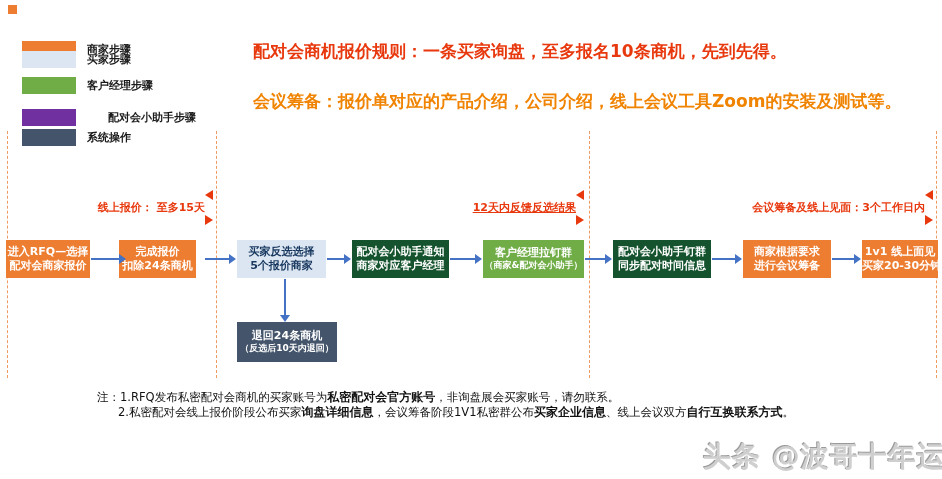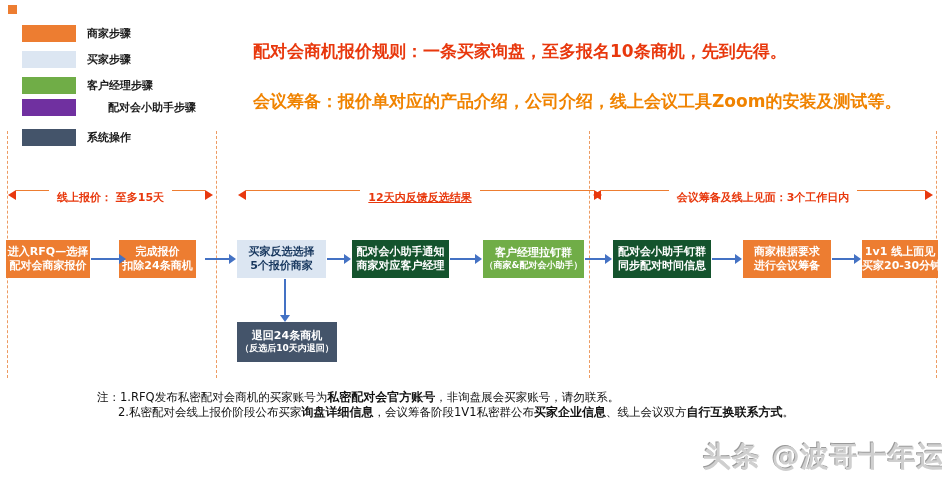--- a/index.html
+++ b/index.html
@@ -12,22 +12,22 @@
   .swatch{width:54px;height:17px;flex:0 0 54px;}
   .sw-orange{background:#ED7D31;} .sw-light{background:#DCE6F2;} .sw-green{background:#70AD47;}
   .sw-purple{background:#7030A0;} .sw-dark{background:#44546A;}
   .legend-label{font-size:11px;font-weight:bold;color:#1a1a1a;white-space:nowrap;}
   
   .rule{position:absolute;left:253px;font-size:17px;font-weight:bold;white-space:nowrap;}
   .rule-red{color:#E8380D;} .rule-orange{color:#F08300;}
   
   .vdash{position:absolute;top:131px;height:247px;width:0;border-left:1px dashed #ED9B62;}
   
-  .tl{position:absolute;top:190px;height:14px;display:flex;align-items:flex-start;
-      font-size:11px;font-weight:bold;color:#E8380D;white-space:nowrap;}
+  .tl{position:absolute;top:190px;height:14px;display:flex;align-items:flex-end;
+      font-size:11px;font-weight:bold;color:#E8380D;white-space:nowrap;flex-direction:column;}
   .tl-line{flex:1;height:1px;background:#ED7D31;}
   .tl-label{padding:0 8px;}
   .ah{width:0;height:0;flex:0 0 auto;}
   .ah-left{border-top:5px solid transparent;border-bottom:5px solid transparent;border-right:8px solid #E8380D;}
   .ah-right{border-top:5px solid transparent;border-bottom:5px solid transparent;border-left:8px solid #E8380D;}
   
   .fbox{position:absolute;top:240px;height:38px;display:flex;flex-direction:column;justify-content:center;
         text-align:center;font-size:11px;font-weight:bold;line-height:1.3;color:#ffffff;white-space:nowrap;}
   .bx-orange{background:#ED7D31;} .bx-light{background:#DCE6F2;color:#17375E;}
   .bx-green{background:#70AD47;} .bx-purple{background:#14532d;} .bx-dark{background:#44546A;}
@@ -47,33 +47,33 @@
   .watermark{position:absolute;left:703px;top:438px;font-size:28px;font-weight:bold;color:#cfcfcf;
     letter-spacing:1px;text-shadow:1px 1px 0 #ffffff,-1px -1px 0 #9a9a9a;white-space:nowrap;}
 </style>
 </head>
 <body>
 
 <div class="canvas">
 
   <div class="corner"></div>
 
-  <div class="legend-row" style="top:24px;">
+  <div class="legend-row" style="top:40px;">
     <span class="swatch sw-orange"></span>
     <span class="legend-label">商家步骤</span>
   </div>
   <div class="legend-row" style="top:50px;">
     <span class="swatch sw-light"></span>
     <span class="legend-label">买家步骤</span>
   </div>
   <div class="legend-row" style="top:76px;">
     <span class="swatch sw-green"></span>
     <span class="legend-label">客户经理步骤</span>
   </div>
-  <div class="legend-row" style="top:98px;gap:32px;">
+  <div class="legend-row" style="top:108px;gap:32px;">
     <span class="swatch sw-purple"></span>
     <span class="legend-label">配对会小助手步骤</span>
   </div>
   <div class="legend-row" style="top:128px;">
     <span class="swatch sw-dark"></span>
     <span class="legend-label">系统操作</span>
   </div>
 
   <div class="rule rule-red" style="top:40px;">配对会商机报价规则：一条买家询盘，至多报名10条商机，先到先得。</div>
   <div class="rule rule-orange" style="top:90px;">会议筹备：报价单对应的产品介绍，公司介绍，线上会议工具Zoom的安装及测试等。</div>
@@ -83,21 +83,21 @@
   <div class="vdash" style="left:589px;"></div>
   <div class="vdash" style="left:936px;"></div>
 
   <div class="tl" style="left:8px;width:205px;">
     <span class="ah ah-left"></span>
     <span class="tl-line"></span>
     <span class="tl-label">线上报价： 至多15天</span>
     <span class="tl-line"></span>
     <span class="ah ah-right"></span>
   </div>
-  <div class="tl" style="left:238px;width:364px;text-decoration:underline;">
+  <div class="tl" style="left:220px;width:364px;text-decoration:underline;">
     <span class="ah ah-left"></span>
     <span class="tl-line"></span>
     <span class="tl-label">12天内反馈反选结果</span>
     <span class="tl-line"></span>
     <span class="ah ah-right"></span>
   </div>
   <div class="tl" style="left:593px;width:340px;">
     <span class="ah ah-left"></span>
     <span class="tl-line"></span>
     <span class="tl-label">会议筹备及线上见面：3个工作日内</span>

